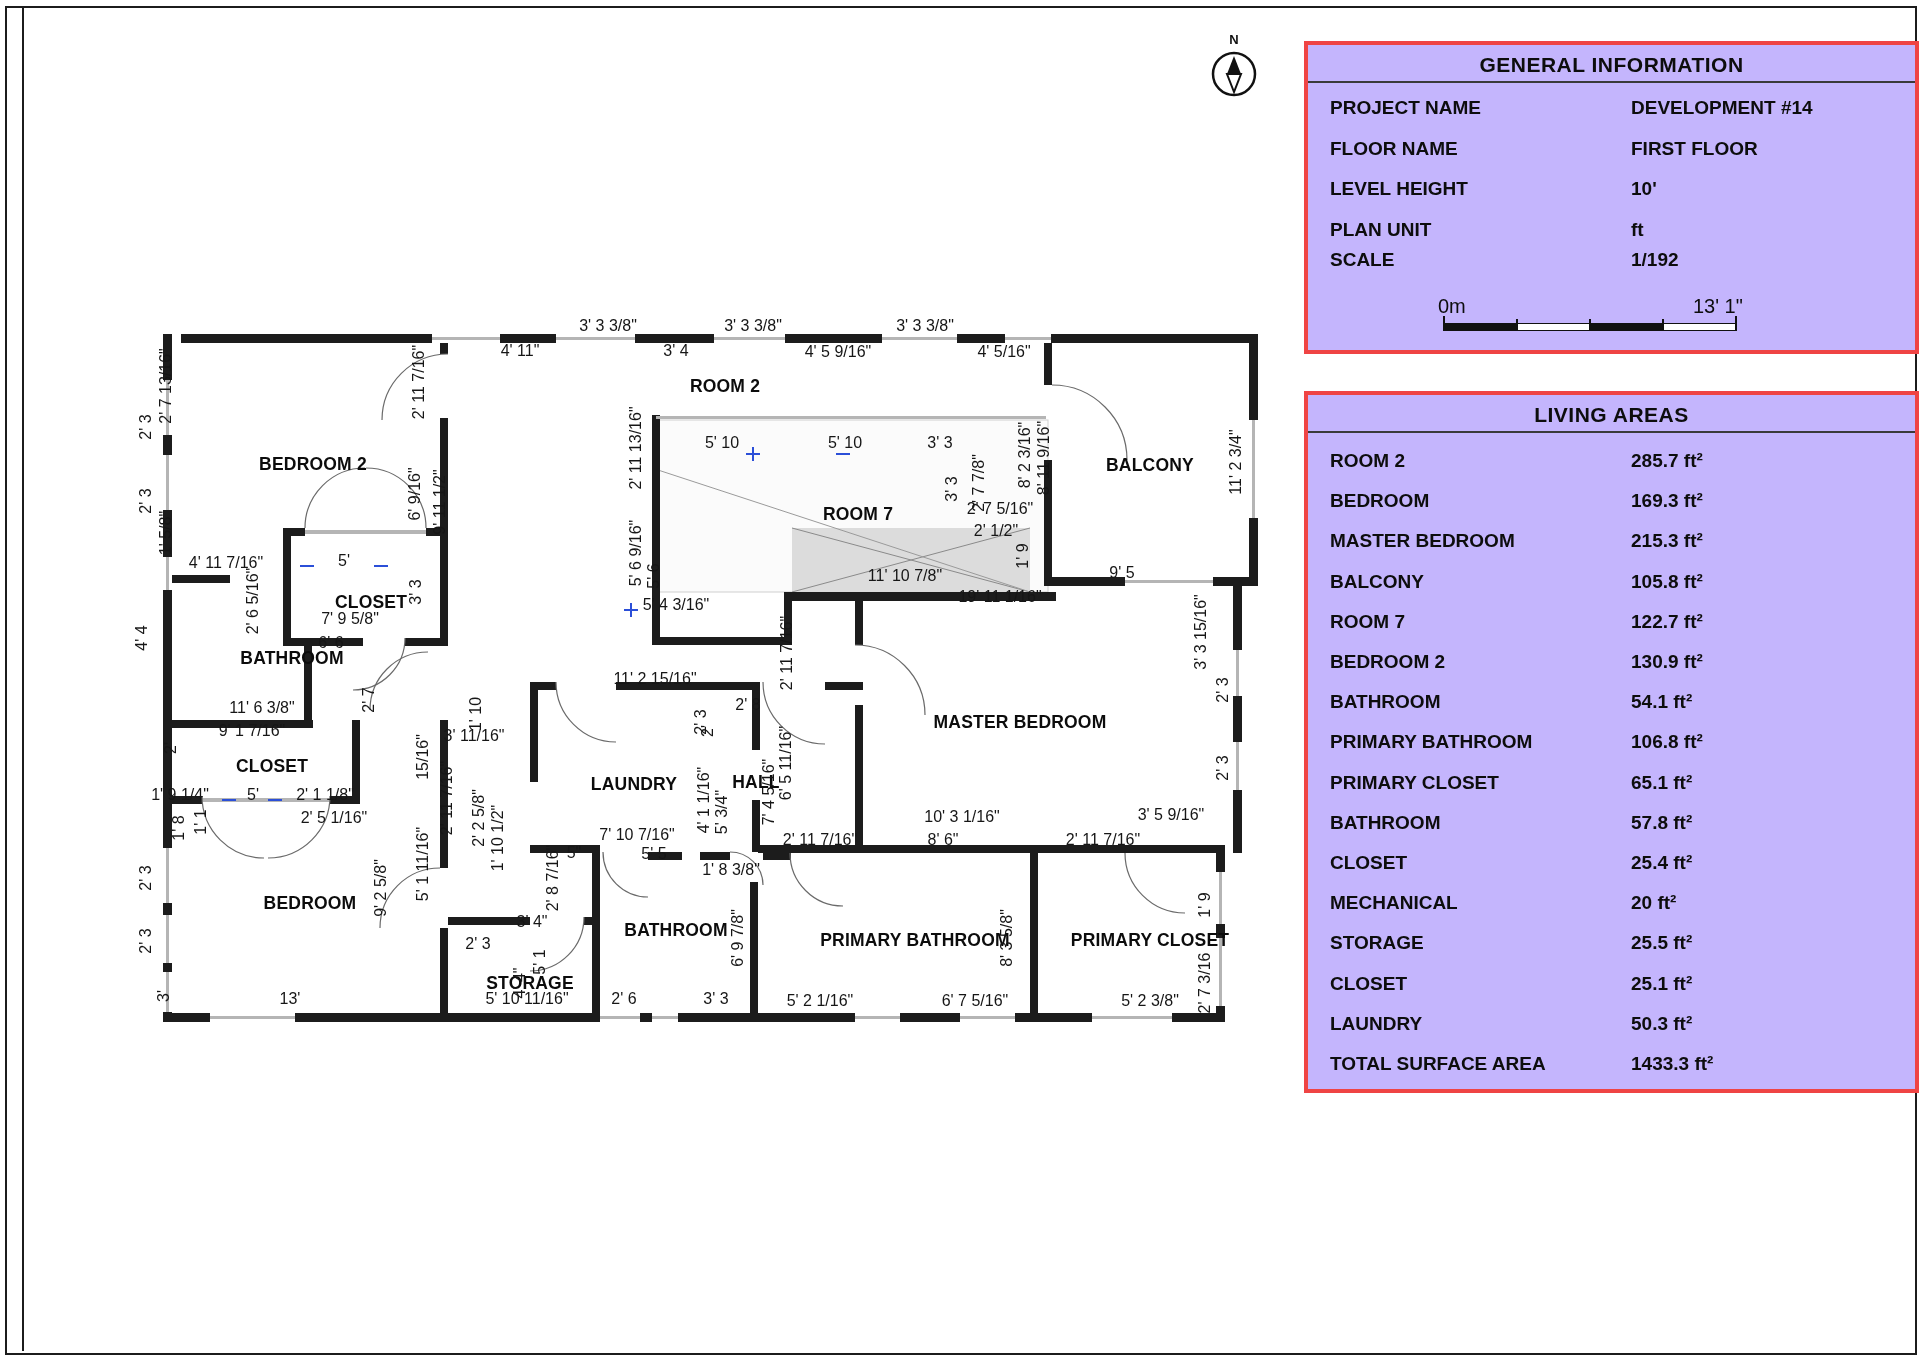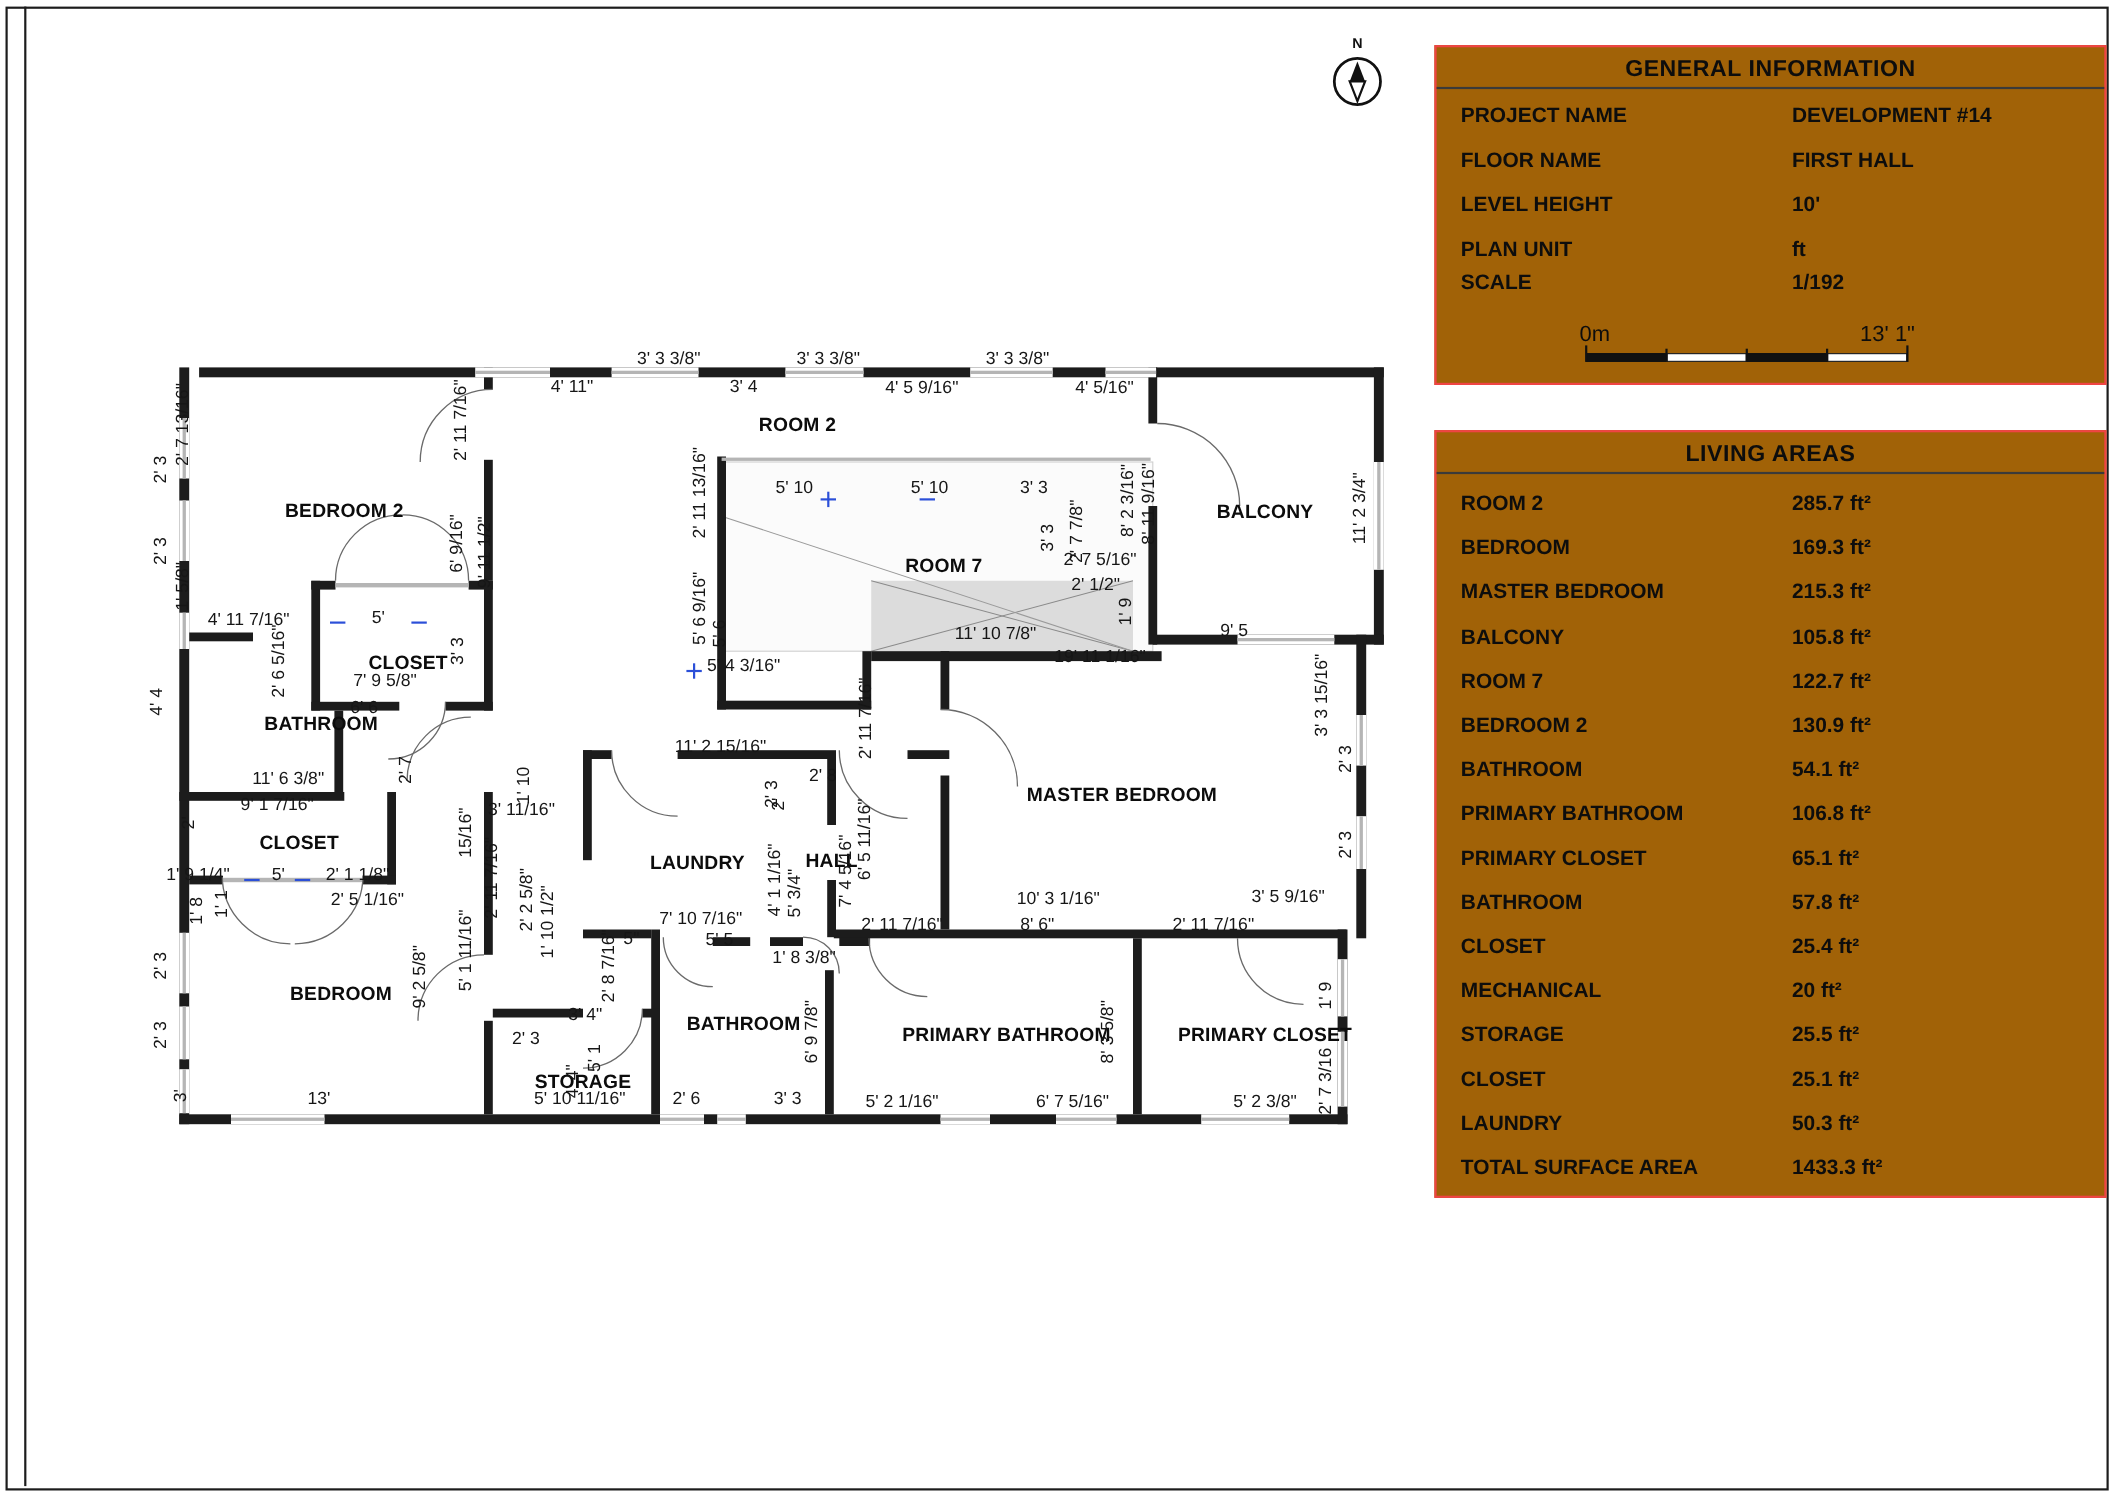--- a/index.html
+++ b/index.html
@@ -2,21 +2,21 @@
 <html><head>
 <meta charset="utf-8">
 <style>
   html,body{margin:0;padding:0;background:#fff;}
   body{font-family:"Liberation Sans","DejaVu Sans",sans-serif;color:#111;}
   #sheet{position:relative;width:1920px;height:1358px;background:#fff;overflow:hidden;}
   
   .frame{position:absolute;border:2px solid #1c1c1c;}
   .vline{position:absolute;width:2px;background:#1c1c1c;}
   
-  .panel{position:absolute;border:2px solid #ef4444;background:#a16207;}
+  .panel{position:absolute;border:4px solid #ef4444;background:#c4b5fd;}
   .panel-title{position:absolute;left:0;right:0;text-align:center;font-size:21px;font-weight:600;letter-spacing:.5px;color:#0d0d0d;}
   .panel-divider{position:absolute;left:0;right:0;height:2px;background:#3a3a3a;}
   .prow{position:absolute;left:0;right:0;height:24px;font-size:19px;color:#0d0d0d;font-weight:bold;}
   .prow .lab{position:absolute;left:22px;white-space:nowrap;}
   .prow .val{position:absolute;left:323px;white-space:nowrap;}
   
   #scalebar .slab{position:absolute;font-size:20px;color:#0d0d0d;}
   .sseg{position:absolute;height:8px;border:1px solid #111;box-sizing:border-box;}
   .stick{position:absolute;width:2px;background:#111;}
   
@@ -310,21 +310,21 @@
 <div class="panel" id="gi-panel" style="left:1304px;top:41px;width:607px;height:305px;">
   <div class="panel-title" style="top:8px;">GENERAL INFORMATION</div>
   <div class="panel-divider" style="top:36px;"></div>
   <div id="gi-rows">
         <div class="prow" style="top: 52px;">
           <span class="lab">PROJECT NAME</span>
           <span class="val">DEVELOPMENT #14</span>
         </div>
         <div class="prow" style="top: 92.5px; text-align: right;">
           <span class="lab">FLOOR NAME</span>
-          <span class="val">FIRST HALL</span>
+          <span class="val">FIRST FLOOR</span>
         </div>
         <div class="prow" style="top: 133px;">
           <span class="lab">LEVEL HEIGHT</span>
           <span class="val">10'</span>
         </div>
         <div class="prow" style="top: 173.5px;">
           <span class="lab">PLAN UNIT</span>
           <span class="val">ft</span>
         </div>
         <div class="prow" style="top: 204px; text-align: center;">

